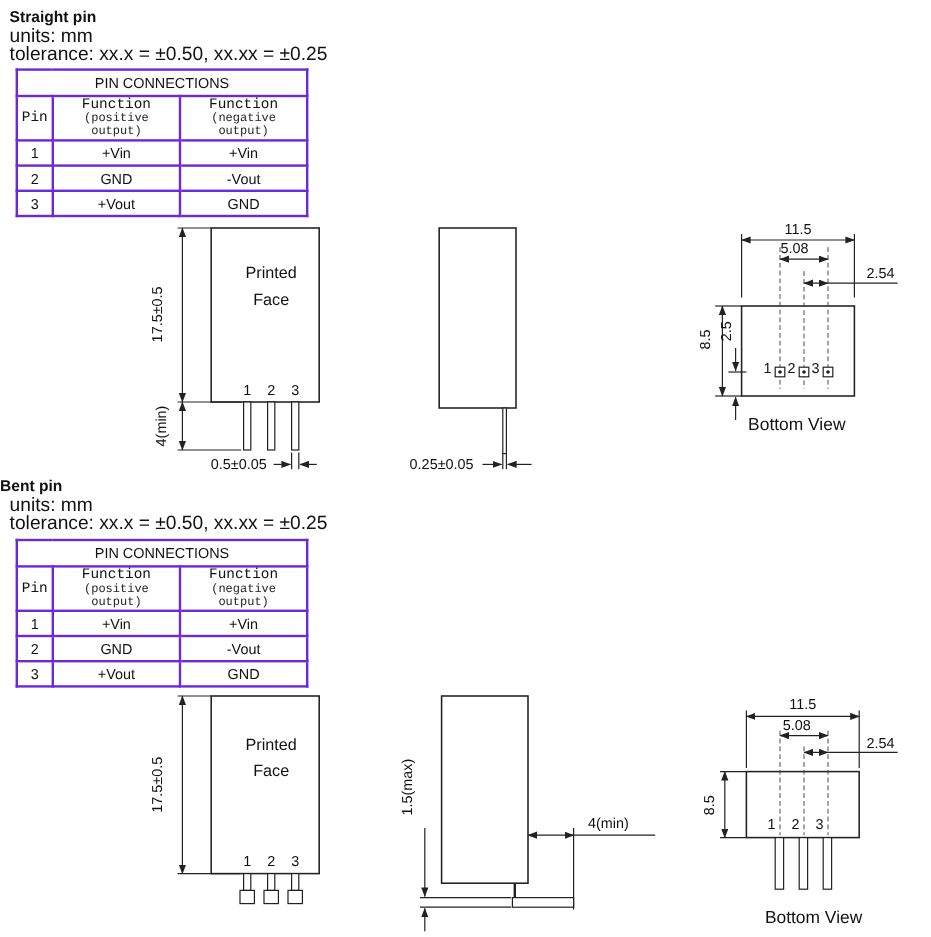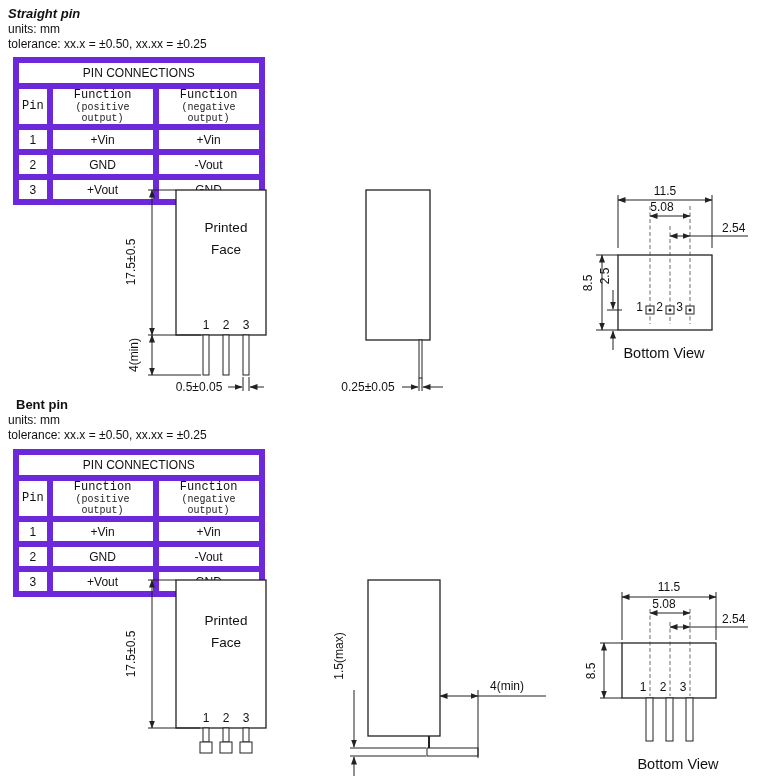--- a/index.html
+++ b/index.html
@@ -2,42 +2,42 @@
 <html><head>
 <meta charset="utf-8">
 <style>
   html,body{margin:0;padding:0;}
   body{
     width:776px;height:781px;position:relative;background:#ffffff;
     font-family:"Liberation Sans",sans-serif;color:#111;overflow:hidden;
   }
   .abs{position:absolute;}
   .sec-title{font-size:13px;font-weight:bold;}
-  .note{font-size:12px;}
+  .note{font-size:16px;}
   table.pins{border-collapse:collapse;font-size:12px;background:#fff;}
-  table.pins td{border:6px solid #6d28d9;text-align:center;vertical-align:middle;padding:0 3px;}
+  table.pins td{border:2px solid #6d28d9;text-align:center;vertical-align:middle;padding:0 3px;}
   td.tbl-title{height:20px;font-size:12px;}
   td.fn-head{line-height:13px;padding:3px 2px;font-family:Liberation Mono, monospace;}
   .sub{display:block;font-size:10px;line-height:11px;color:#222;}
   td.datacell{height:19px;}
   svg{position:absolute;left:0;}
   svg text{font-family:"Liberation Sans",sans-serif;font-size:12px;fill:#111;}
   svg text.face{font-size:13.5px;}
   svg text.cap{font-size:14.5px;}
   .body{fill:#fff;stroke:#222;stroke-width:1.3;}
   .pin{fill:#fff;stroke:#222;stroke-width:1;}
   .pad{fill:#fff;stroke:#222;stroke-width:1;}
   .dot{fill:#222;}
   .thin{stroke:#222;stroke-width:1;}
   .dash{stroke:#444;stroke-width:0.8;stroke-dasharray:4 2.5;}
 </style>
 </head>
 <body>
 
-<div class="abs sec-title" style="left:8px;top:6px;font-style:italic;">Straight pin</div>
+<div class="abs sec-title" style="left:8px;top:6px;">Straight pin</div>
 <div class="abs note" style="left:8px;top:22px;">units: mm</div>
 <div class="abs note" style="left:8px;top:37px;">tolerance: xx.x = ±0.50, xx.xx = ±0.25</div>
 
 <table class="pins abs" style="left:13px;top:57px;">
   <colgroup>
       <col style="width:30px">
       <col style="width:106px">
       <col style="width:106px">
     </colgroup>
   <tbody>
@@ -136,21 +136,21 @@
     <circle class="dot" cx="650" cy="132" r="1.5"></circle>
     <circle class="dot" cx="670" cy="132" r="1.5"></circle>
     <circle class="dot" cx="690" cy="132" r="1.5"></circle>
     <text x="643" y="133" text-anchor="end">1</text>
     <text x="663" y="133" text-anchor="end">2</text>
     <text x="683" y="133" text-anchor="end">3</text>
     <text class="cap" x="664" y="180" text-anchor="middle">Bottom View</text>
   </g>
 </svg>
 
-<div class="abs sec-title" style="left:16px;top:397px;">Bent pin</div>
+<div class="abs sec-title" style="left:0;top:397px;">Bent pin</div>
 <div class="abs note" style="left:8px;top:413px;">units: mm</div>
 <div class="abs note" style="left:8px;top:428px;">tolerance: xx.x = ±0.50, xx.xx = ±0.25</div>
 
 <table class="pins abs" style="left:13px;top:449px;">
   <colgroup>
       <col style="width:30px">
       <col style="width:106px">
       <col style="width:106px">
     </colgroup>
   <tbody>

